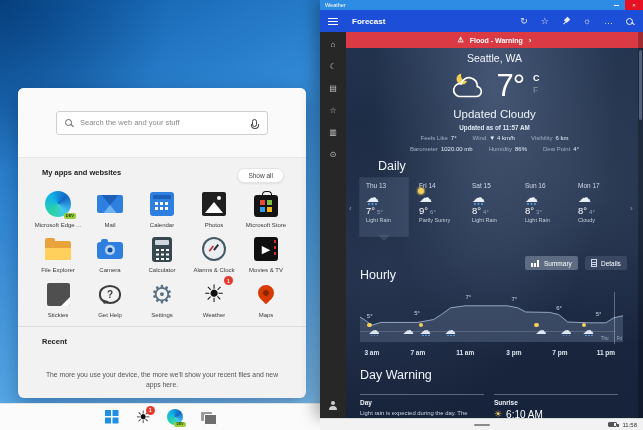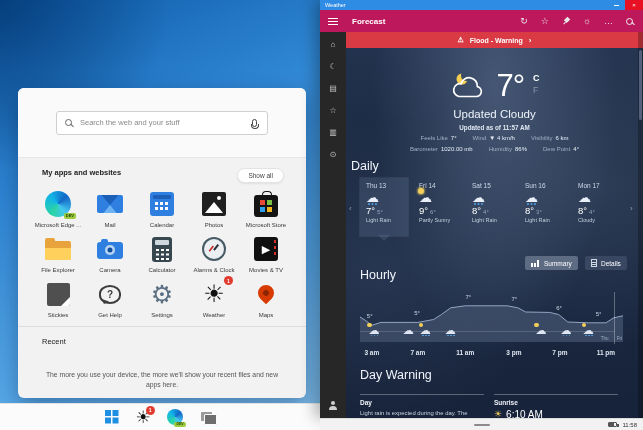--- a/index.html
+++ b/index.html
@@ -22,21 +22,21 @@
   .mic{width:5px;height:8px;border:1px solid #444;border-radius:3px;position:relative;flex:0 0 auto;margin-right:2px;}
   .mic::after{content:"";position:absolute;left:-2.5px;right:-2.5px;bottom:-3px;height:3.5px;border:1px solid #444;border-top:0;border-radius:0 0 5px 5px;}
   .apps-header{display:flex;align-items:flex-start;justify-content:space-between;padding:10px 22px 2px 24px;}
   .apps-title{font-size:7.5px;font-weight:bold;color:#222;}
   .show-all{font-size:6.5px;color:#444;background:#fff;border:1px solid #e3e3e3;border-radius:10px;padding:3px 10px;box-shadow:0 1px 2px rgba(0,0,0,.08);cursor:pointer;}
   .apps-grid{display:grid;grid-template-columns:repeat(5,1fr);padding:4px 14px 0;row-gap:6px;}
   .tile{display:flex;flex-direction:column;align-items:center;cursor:pointer;}
   .appicon{width:30px;height:30px;display:flex;align-items:center;justify-content:center;position:relative;}
   .applabel{font-size:6px;color:#3a3a3a;margin-top:3px;max-width:50px;white-space:nowrap;overflow:hidden;text-overflow:ellipsis;}
   .recent-divider{border-top:1px solid #ddd;margin:8px 0 0;}
-  .recent-title{font-size:7.5px;font-weight:normal;color:#222;padding:10px 24px 0;}
+  .recent-title{font-size:7.5px;font-weight:bold;color:#222;padding:10px 24px 0;}
   .recent-empty{font-size:6.8px;color:#555;text-align:center;padding:24px 22px 0;line-height:1.5;}
 
   
   .ic-edge{width:26px;height:26px;border-radius:50%;background:conic-gradient(from 210deg,#2bd4a4,#11b3e8 30%,#1266c6 55%,#43c7f0 80%,#2bd4a4);position:relative;}
   .dev-badge{position:absolute;bottom:-2px;right:-5px;background:#9ccc3d;color:#23400a;font-size:4px;font-weight:bold;padding:1px 2px;border-radius:2px;line-height:1;}
   .ic-mail{width:26px;height:18px;background:#2f7fe0;border-radius:2px;position:relative;overflow:hidden;}
   .ic-mail::before{content:"";position:absolute;left:-4px;top:-10px;width:34px;height:20px;background:#1b5fb8;transform:rotate(0deg);clip-path:polygon(0 0,100% 0,50% 100%);}
   .ic-mail::after{content:"";position:absolute;left:0;bottom:-8px;width:26px;height:16px;background:#6db2f2;clip-path:polygon(50% 0,100% 100%,0 100%);}
   .ic-calendar{width:24px;height:24px;background:#2f7fe0;border-radius:3px;position:relative;}
   .ic-calendar::before{content:"";position:absolute;left:3px;top:3px;right:3px;height:4px;background:#1b5fb8;border-radius:1px;}
@@ -85,21 +85,21 @@
   .tb-task::before{content:"";position:absolute;left:0;top:0;width:11px;height:9px;background:#9a9a9a;border-radius:1px;}
   .tb-task::after{content:"";position:absolute;left:3px;top:2px;width:11px;height:9px;background:#6e6e6e;border-radius:1px;border:1px solid #fbfbfb;}
 
   
   .weather-window{position:absolute;left:320px;top:0;width:323px;height:418px;background:#1b2940;box-shadow:-5px 0 14px rgba(0,0,0,.3);overflow:hidden;color:#fff;}
   .titlebar{position:absolute;left:0;top:0;right:0;height:10px;background:#2f8ce4;display:flex;align-items:center;}
   .wtitle{font-size:5.5px;color:#fff;padding-left:5px;flex:1;}
   .minbtn{width:18px;height:10px;display:flex;align-items:center;justify-content:center;cursor:pointer;}
   .minbtn i{display:block;width:5px;height:1px;background:#fff;}
   .closebtn{width:18px;height:10px;background:#e81123;color:#fff;font-size:6px;display:flex;align-items:center;justify-content:center;cursor:pointer;}
-  .cmdbar{position:absolute;left:0;top:10px;right:0;height:22px;background:#be185d;display:flex;align-items:center;}
+  .cmdbar{position:absolute;left:0;top:10px;right:0;height:22px;background:#1d4ed8;display:flex;align-items:center;}
   .burger{width:10px;height:7px;margin:0 8px 0 8px;background:repeating-linear-gradient(#fff 0 1.4px,transparent 1.4px 3px);cursor:pointer;}
   .cmdtitle{font-size:8px;font-weight:bold;margin-left:6px;}
   .cmdicons{margin-left:auto;display:flex;align-items:center;gap:13px;padding-right:10px;color:#e8e8e8;}
   .cmdicons .g{font-size:9px;line-height:1;cursor:pointer;}
   .pin-i{position:relative;width:8px;height:8px;transform:rotate(45deg);cursor:pointer;}
   .pin-i::before{content:"";position:absolute;left:2px;top:0;width:4px;height:5px;background:#e8e8e8;}
   .pin-i::after{content:"";position:absolute;left:3.5px;top:5px;width:1px;height:3px;background:#e8e8e8;}
   .sidebar{position:absolute;left:0;top:32px;width:26px;bottom:0;background:#272727;display:flex;flex-direction:column;align-items:center;padding-top:9px;gap:14px;}
   .sb-icon{font-size:8px;color:#c9c9c9;line-height:1;cursor:pointer;}
   .person{position:absolute;bottom:8px;left:9px;width:8px;height:9px;cursor:pointer;}
@@ -327,20 +327,21 @@
       <span class="person"></span>
     </div>
 
     <div class="wcontent">
       <div class="banner">
         <span class="warn">⚠</span>
         <span>Flood - Warning</span>
         <span class="chev">›</span>
       </div>
 
+      <div class="loc">Seattle, WA</div>
 
       <div class="current">
         <svg width="38" height="27" viewBox="0 0 38 27">
           <defs>
               <mask id="mmoon">
                 <rect width="38" height="27" fill="#fff"></rect>
                 <circle cx="17.5" cy="2.5" r="5.5" fill="#000"></circle>
               </mask>
             </defs>
           <circle cx="13" cy="6" r="5.5" fill="#f5cf4f" mask="url(#mmoon)"></circle>
@@ -360,21 +361,21 @@
         <span><span class="lb">Feels Like</span><span class="vl">7°</span></span>
         <span><span class="lb">Wind</span><span class="vl">▼ 4 km/h</span></span>
         <span><span class="lb">Visibility</span><span class="vl">6 km</span></span>
       </div>
       <div class="drow" style="top:114px;">
         <span><span class="lb">Barometer</span><span class="vl">1020.00 mb</span></span>
         <span><span class="lb">Humidity</span><span class="vl">86%</span></span>
         <span><span class="lb">Dew Point</span><span class="vl">4°</span></span>
       </div>
 
-      <div class="sect-title" style="left:5px;top:127px;">Daily</div>
+      <div class="sect-title" style="left:32px;top:127px;">Daily</div>
 
       <span class="chev-nav" style="left:3px;top:172px;">‹</span>
       <span class="chev-nav" style="left:284px;top:172px;">›</span>
 
       <div class="dcard sel" style="left:14px;">
         <span class="dday">Thu 13</span>
         <span class="wic cloud-rain">☁</span>
         <span class="dtemps"><span>7°</span><span class="dlow">5°</span></span>
         <span class="dcond">Light Rain</span>
       </div>

